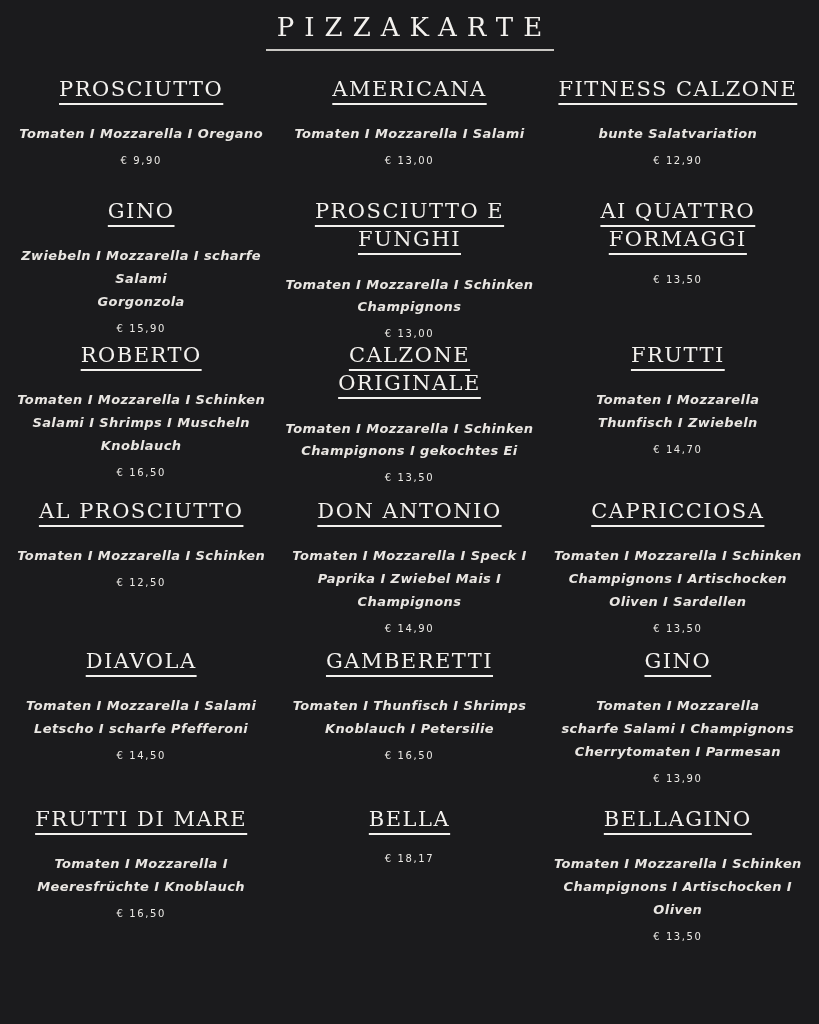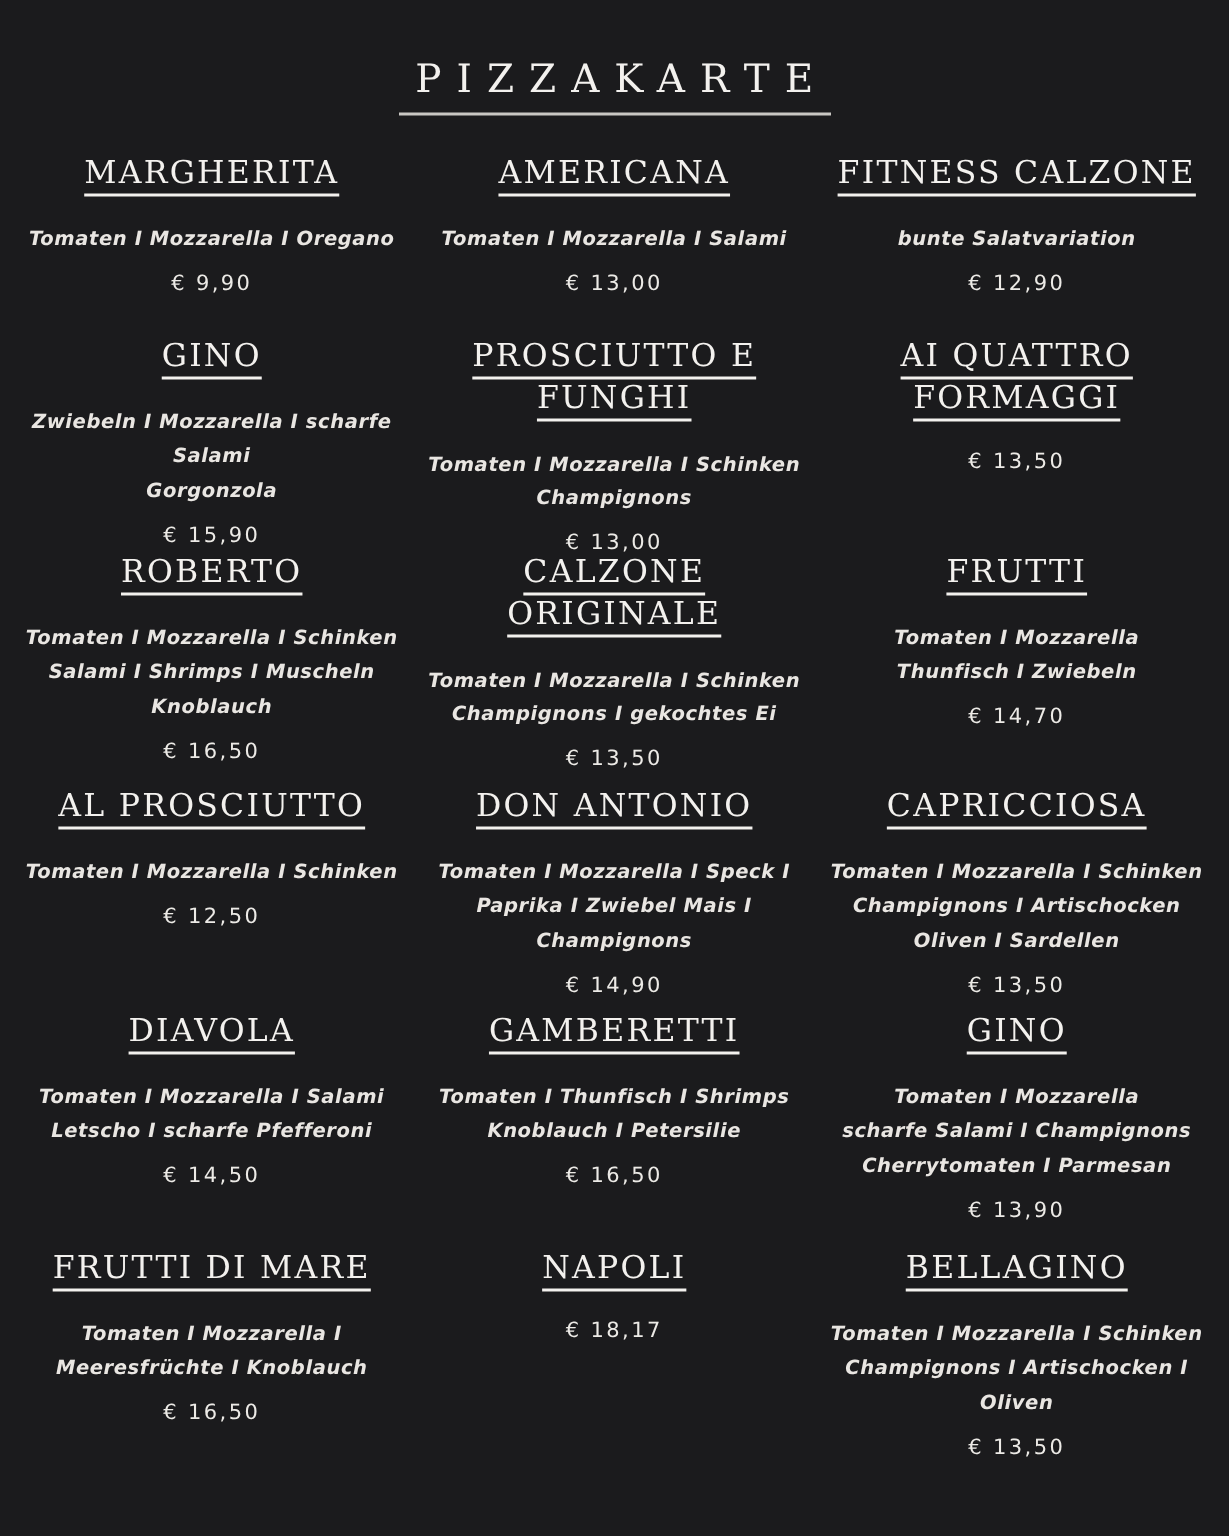--- a/index.html
+++ b/index.html
@@ -7,21 +7,21 @@
   body {
     width: 819px;
     height: 1024px;
     background: #1b1b1d;
     color: #efece8;
     font-family: "DejaVu Sans", sans-serif;
     overflow: hidden;
   }
   .menu-header {
     text-align: center;
-    padding-top: 38px;
+    padding-top: 12px;
   }
   .menu-title {
     font-family: "DejaVu Serif", "Liberation Serif", serif;
     font-weight: 400;
     font-size: 26px;
     letter-spacing: 10px;
     text-indent: 10px;
     color: #f3f1ee;
     margin: 0;
   }
@@ -56,39 +56,39 @@
     font-style: italic;
     font-weight: 600;
     font-size: 13px;
     letter-spacing: 0.4px;
     line-height: 1.75;
     color: #e9e6e2;
     margin: 0 0 9px;
     white-space: pre-line;
   }
   .item-price {
-    font-size: 14px;
+    font-size: 10px;
     font-weight: 500;
     letter-spacing: 1.6px;
     color: #ecead6;
     color: #eceae6;
     margin: 0;
   }
 </style>
 </head>
 <body>
 
 <header class="menu-header">
   <h1 class="menu-title">PIZZAKARTE</h1>
   <div class="title-rule"></div>
 </header>
 
 <main class="menu-grid" id="menu-grid">
   <section class="item">
-    <h2 class="item-name">MARGHERITA</h2>
+    <h2 class="item-name">PROSCIUTTO</h2>
     <p class="item-desc">Tomaten I Mozzarella I Oregano</p>
     <p class="item-price">€ 9,90</p>
   </section>
 
   <section class="item">
     <h2 class="item-name">AMERICANA</h2>
     <p class="item-desc">Tomaten I Mozzarella I Salami</p>
     <p class="item-price">€ 13,00</p>
   </section>
 
@@ -185,21 +185,21 @@
   </section>
 
   <section class="item">
     <h2 class="item-name">FRUTTI DI MARE</h2>
     <p class="item-desc">Tomaten I Mozzarella I
 Meeresfrüchte I Knoblauch</p>
     <p class="item-price">€ 16,50</p>
   </section>
 
   <section class="item">
-    <h2 class="item-name">NAPOLI</h2>
+    <h2 class="item-name">BELLA</h2>
     <p class="item-price">€ 18,17</p>
   </section>
 
   <section class="item">
     <h2 class="item-name">BELLAGINO</h2>
     <p class="item-desc">Tomaten I Mozzarella I Schinken
 Champignons I Artischocken I Oliven</p>
     <p class="item-price">€ 13,50</p>
   </section>
 </main>

